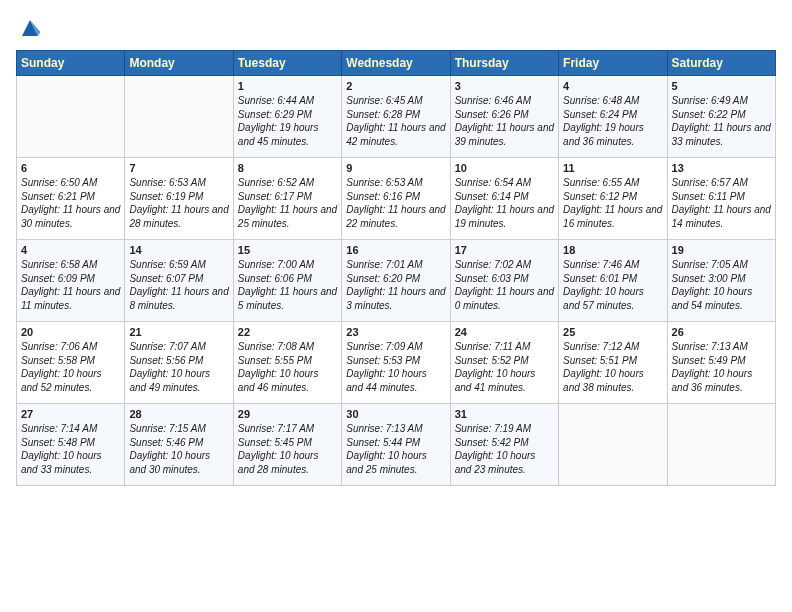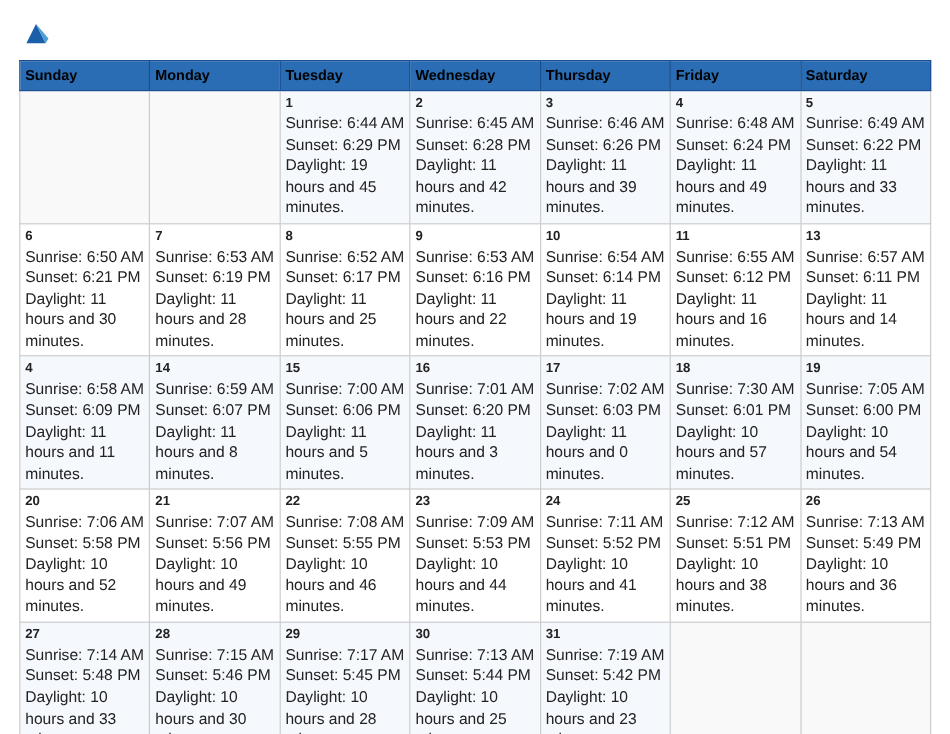--- a/index.html
+++ b/index.html
@@ -39,21 +39,21 @@
       font-size: 14px;
       color: #444;
     }
     table {
       width: 100%;
       border-collapse: collapse;
       table-layout: fixed;
     }
     thead tr th {
       background: #2a6db5;
-      color: #000000;
+      color: #fef9c3;
       font-size: 12px;
       font-weight: bold;
       text-align: left;
       padding: 5px 4px;
       border: 1px solid #1a5090;
     }
     tbody tr td {
       border: 1px solid #ccc;
       vertical-align: top;
       padding: 4px 4px;
@@ -68,22 +68,23 @@
     tbody tr:nth-child(even) td {
       background: #fff;
     }
     .day-num {
       font-weight: bold;
       font-size: 11px;
       display: block;
       margin-bottom: 2px;
     }
     .day-info {
-      font-size: 13px;
+      font-size: 10px;
       line-height: 1.35;
+      font-style: italic;
     }
     .empty-cell {
       background: #f9f9f9 !important;
     }
   </style>
 </head>
 <body>
 
 <div class="header">
   <div class="logo">
@@ -144,21 +145,21 @@
           <span>Sunrise: 6:46 AM</span><br>
           <span>Sunset: 6:26 PM</span><br>
           <span>Daylight: 11 hours and 39 minutes.</span>
         </div>
         </td>
         <td>
           <span class="day-num">4</span>
         <div class="day-info">
           <span>Sunrise: 6:48 AM</span><br>
           <span>Sunset: 6:24 PM</span><br>
-          <span>Daylight: 11 hours and 49 minutes.</span>
+          <span>Daylight: 19 hours and 36 minutes.</span>
         </div>
         </td>
         <td>
           <span class="day-num">5</span>
         <div class="day-info">
           <span>Sunrise: 6:49 AM</span><br>
           <span>Sunset: 6:22 PM</span><br>
           <span>Daylight: 11 hours and 33 minutes.</span>
         </div>
         </td>
@@ -258,30 +259,30 @@
           <span class="day-num">17</span>
         <div class="day-info">
           <span>Sunrise: 7:02 AM</span><br>
           <span>Sunset: 6:03 PM</span><br>
           <span>Daylight: 11 hours and 0 minutes.</span>
         </div>
         </td>
         <td>
           <span class="day-num">18</span>
         <div class="day-info">
-          <span>Sunrise: 7:30 AM</span><br>
+          <span>Sunrise: 7:46 AM</span><br>
           <span>Sunset: 6:01 PM</span><br>
           <span>Daylight: 10 hours and 57 minutes.</span>
         </div>
         </td>
         <td>
           <span class="day-num">19</span>
         <div class="day-info">
           <span>Sunrise: 7:05 AM</span><br>
-          <span>Sunset: 6:00 PM</span><br>
+          <span>Sunset: 3:00 PM</span><br>
           <span>Daylight: 10 hours and 54 minutes.</span>
         </div>
         </td>
       </tr>
       <tr>
         <td>
           <span class="day-num">20</span>
         <div class="day-info">
           <span>Sunrise: 7:06 AM</span><br>
           <span>Sunset: 5:58 PM</span><br>

